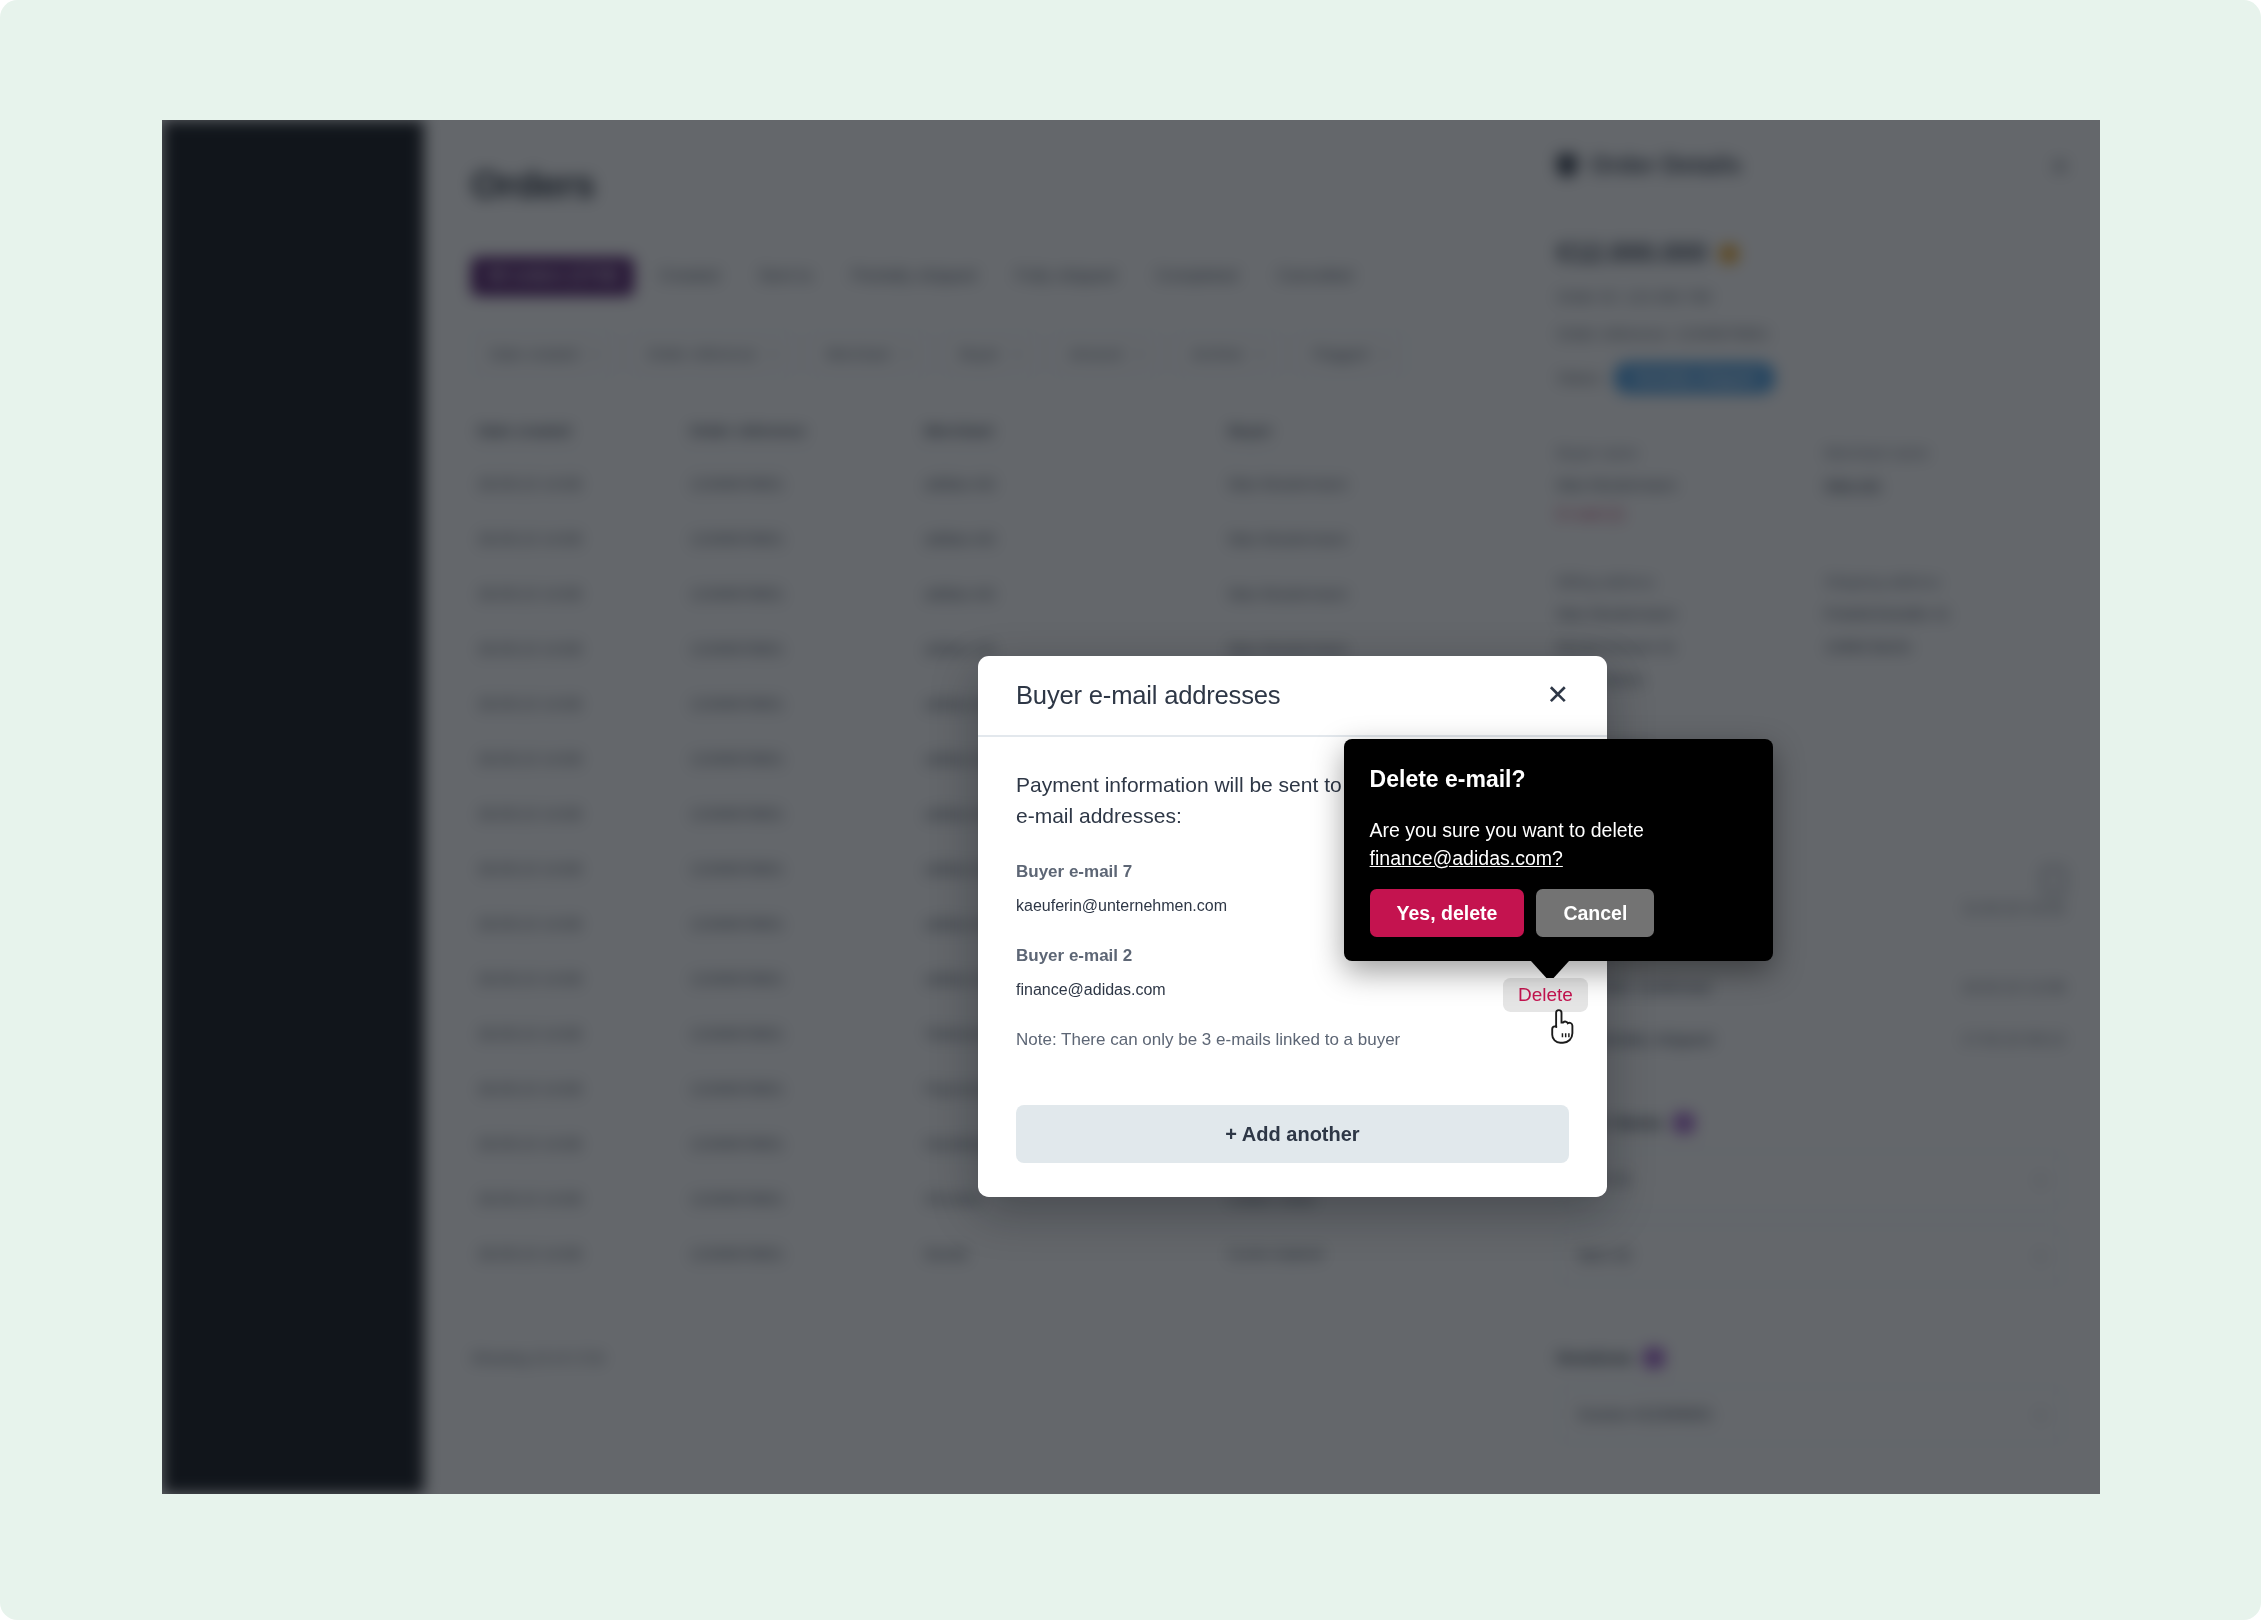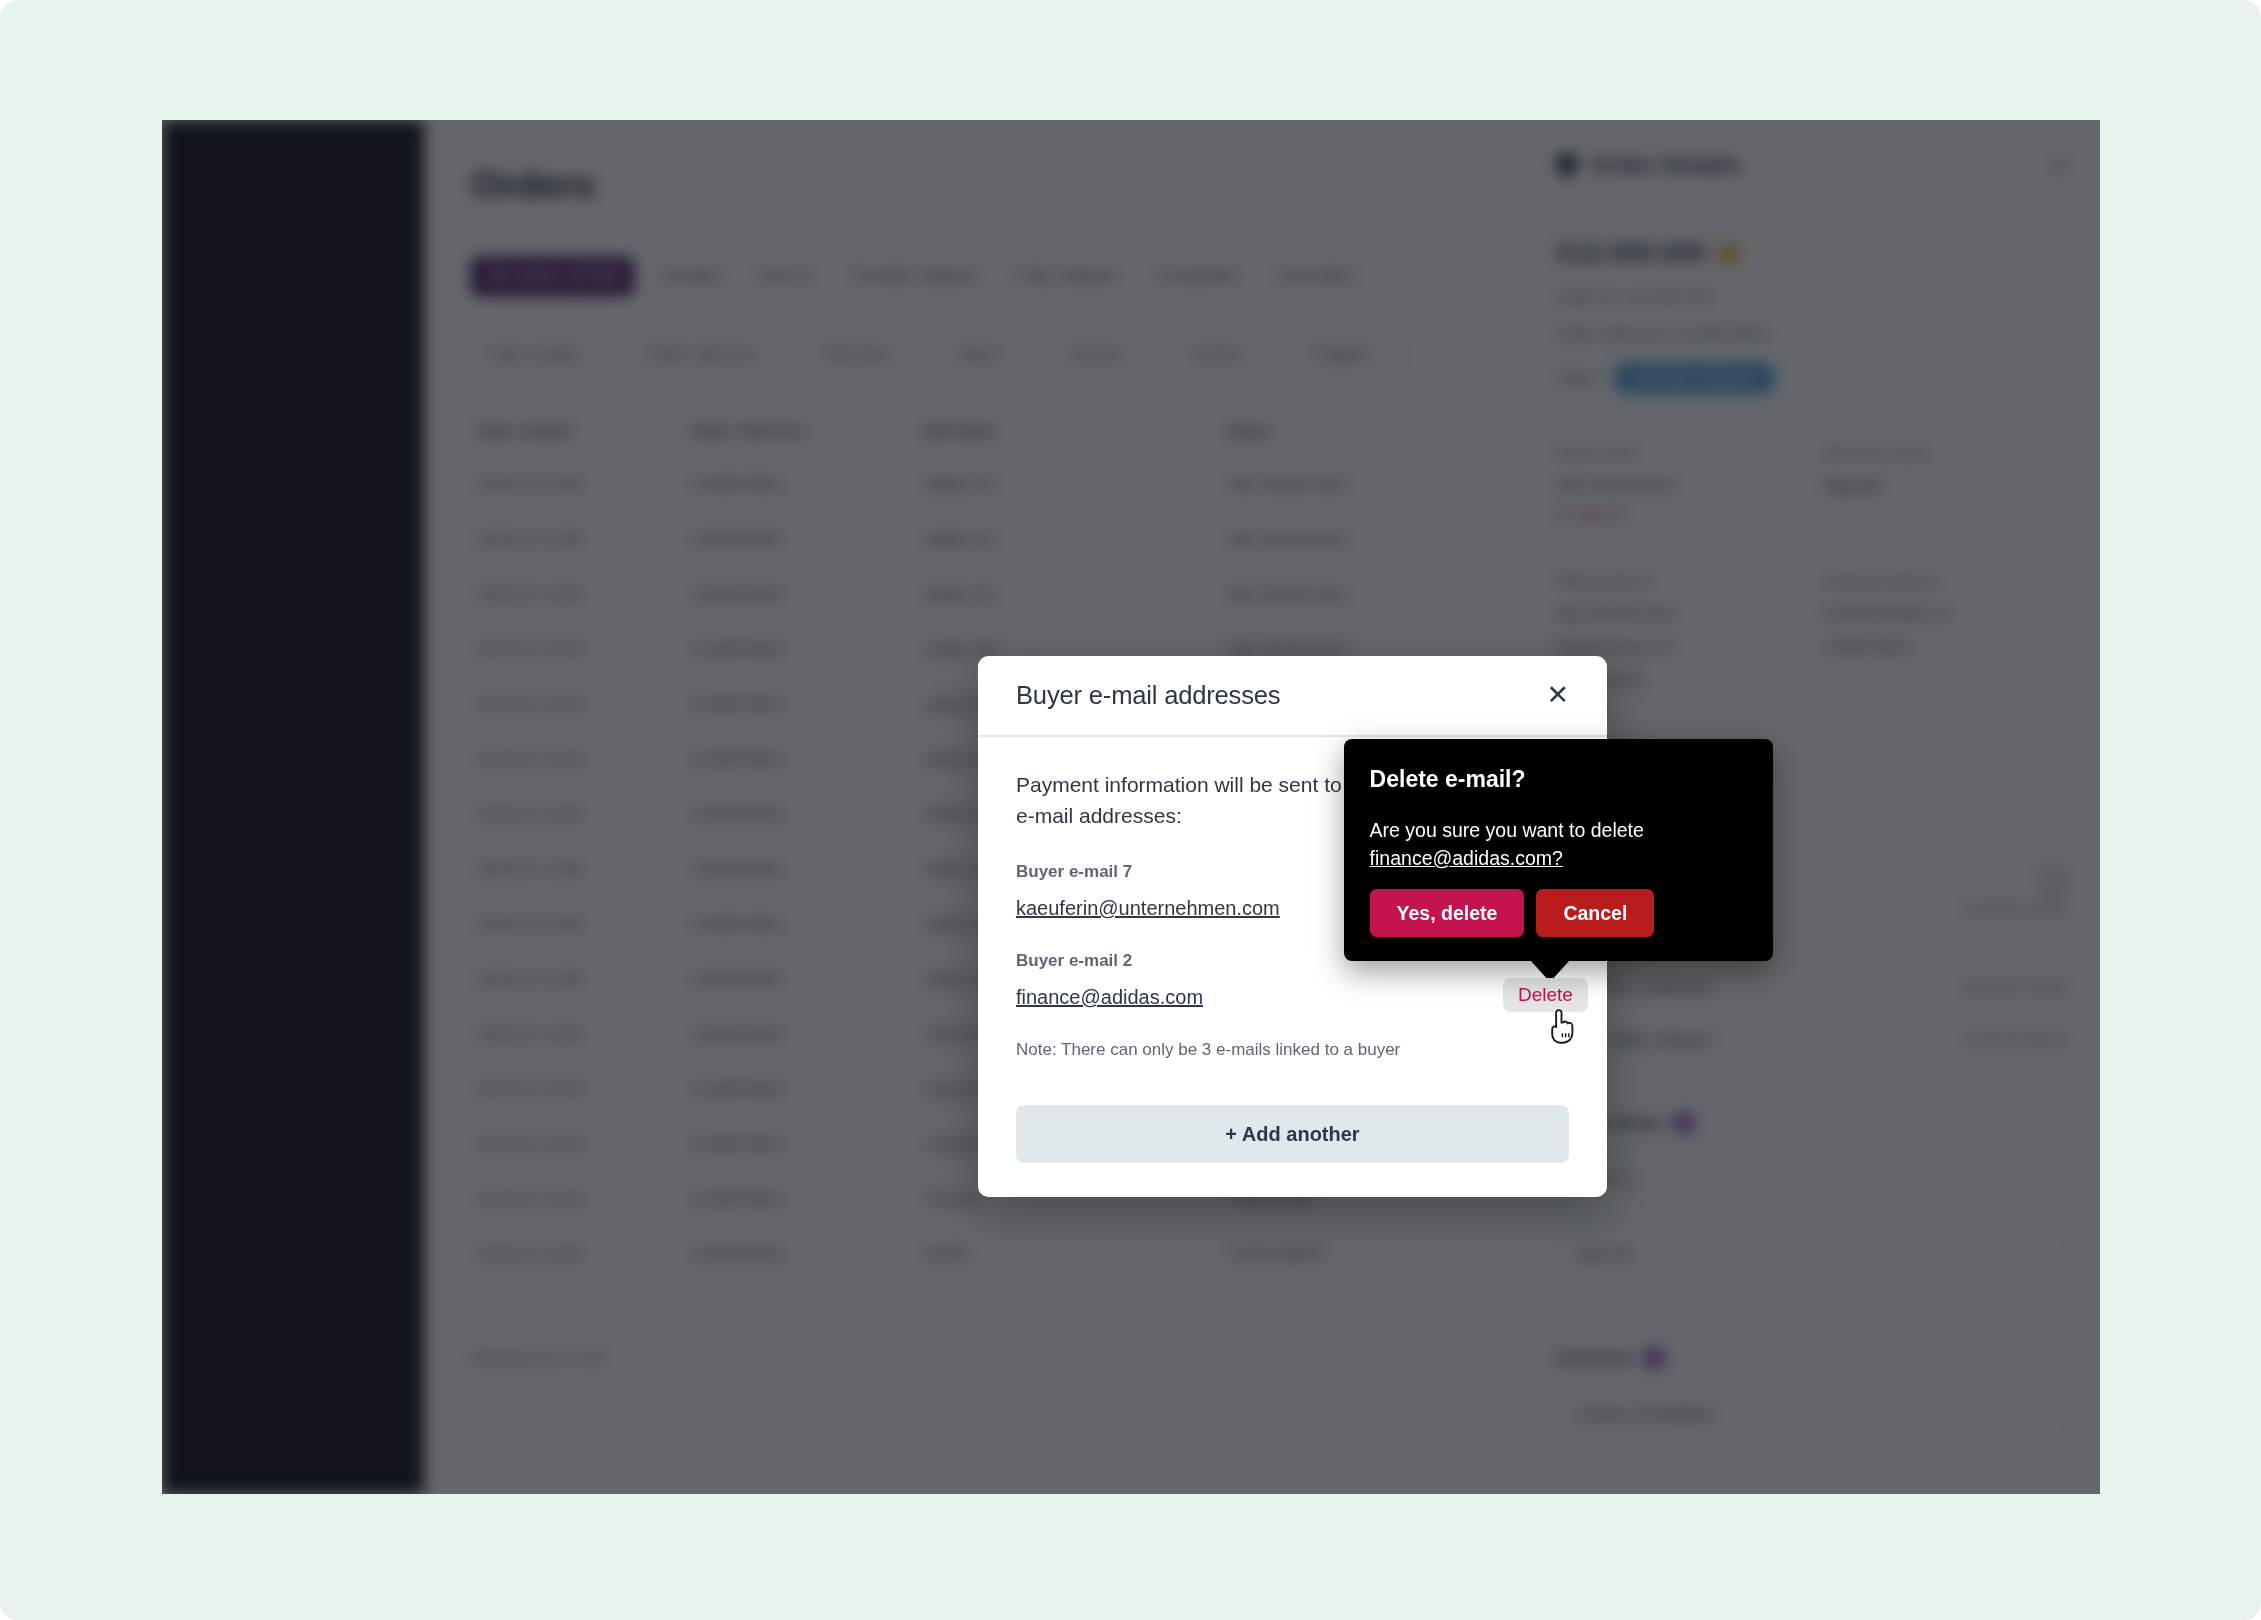--- a/index.html
+++ b/index.html
@@ -207,22 +207,22 @@
   #modal-body { padding:32px 38px 0 38px; position:relative; }
   #modal-intro {
     font-size:21px; color:#2e3746; line-height:1.48;
     max-width:471px;
   }
   .email-block { margin-top:31px; position:relative; }
   .email-label {
     font-size:17px; font-weight:700; color:#5d6675;
   }
   .email-value {
-    font-size:20px; color:#2e3746; margin-top:15px;
-    text-decoration:underline; display:inline-block;
+    font-size:16px; color:#2e3746; margin-top:15px;
+    display:inline-block;
   }
   #modal-note {
     font-size:17px; color:#5d6675; margin-top:31px;
   }
   #add-another {
     position:absolute; left:38px; right:38px; bottom:34px;
     background:#e1e8ec; border:none; border-radius:8px;
     height:58px; font-size:20px; font-weight:700; color:#2e3746;
     font-family:"Liberation Sans", sans-serif; cursor:pointer;
   }
@@ -268,21 +268,21 @@
     position:absolute; left:25.6px; bottom:24px;
     display:flex; gap:12px;
   }
   .btn {
     border:none; border-radius:6.7px; height:48px;
     font-size:19.5px; font-weight:700; color:#ffffff;
     font-family:"Liberation Sans", sans-serif; cursor:pointer;
     padding:0 27px;
   }
   #btn-yes { background:#c4134f; }
-  #btn-cancel { background:#b91c1c; }
+  #btn-cancel { background:#737373; }
 
   
   #cursor {
     position:absolute; left:1384px; top:887px;
     z-index:60; pointer-events:none;
   }
 </style>
 </head>
 <body>
 

